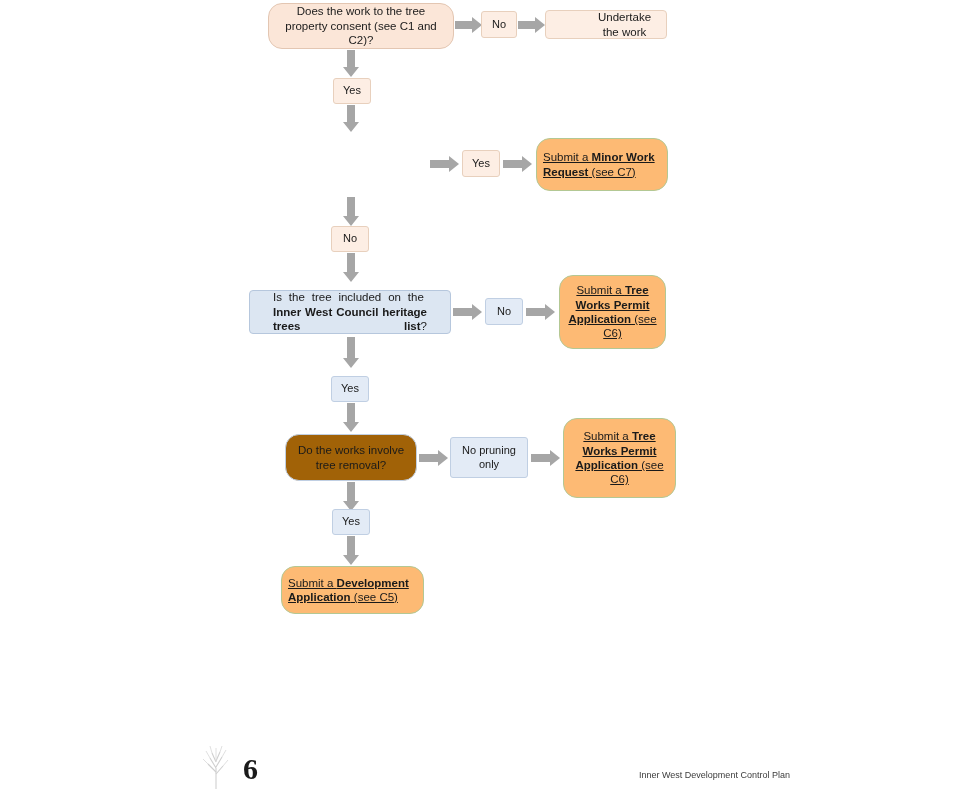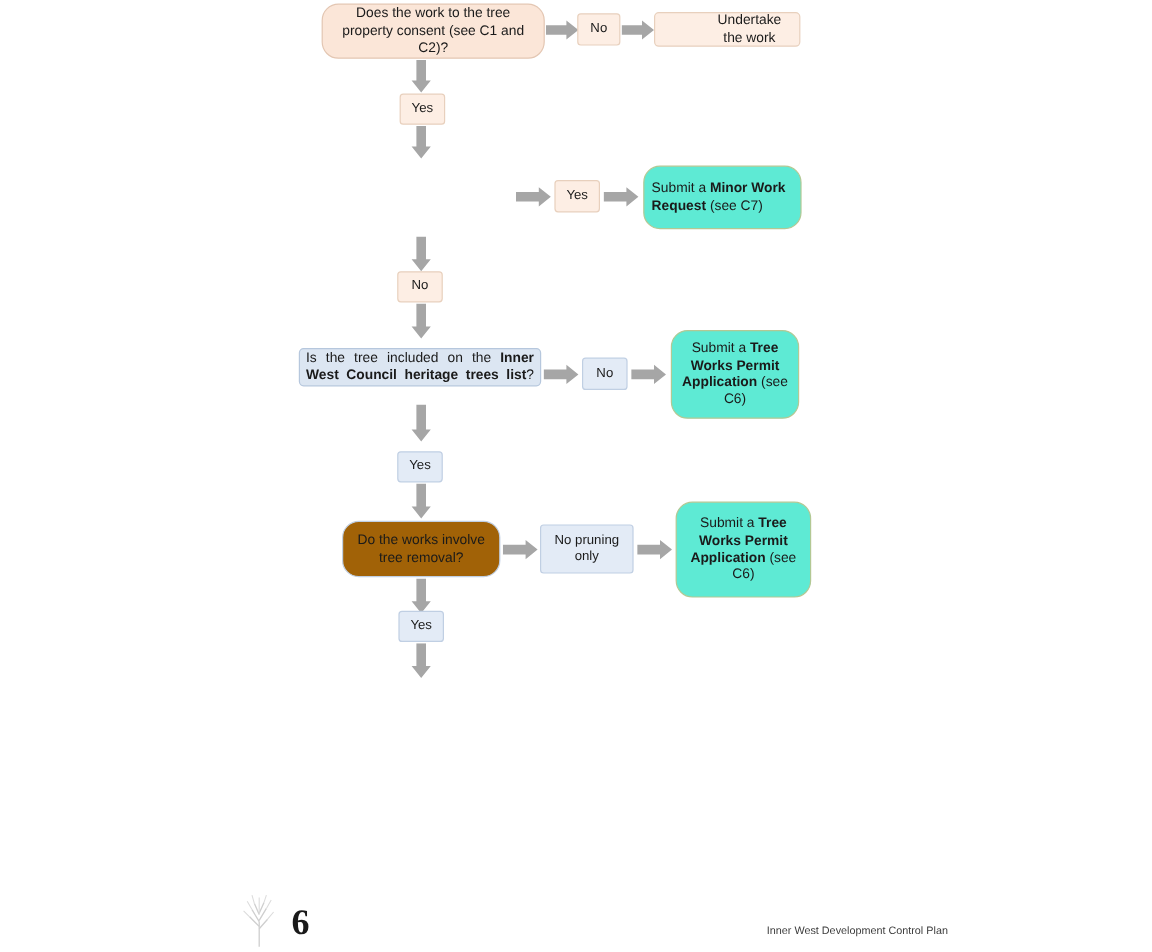--- a/index.html
+++ b/index.html
@@ -25,21 +25,21 @@
     padding:4px 6px;
   }
   .rounded{border-radius:14px;}
   .small-round{border-radius:4px;}
 
   
   .peach{background:#fbe6d8;border:1px solid #e3c6b2;}
   .peach-lite{background:#fdeee4;border:1px solid #e8d0bd;padding-left:43px;}
   .blue{background:#dce6f2;border:1px solid #b6c7dd;}
   .blue-lite{background:#a16207;border:1px solid #c0cfe3;}
-  .green{background:#5eead4;border:1px solid #b3c894;}
+  .green{background:#fdba74;border:1px solid #b3c894;text-decoration:underline;}
   .khaki{background:#d9d9c3;border:1px solid #bdbda4;}
 
   .label-box{
     font-size:11px;
     background:#fdeee4;
     border:1px solid #e8d0bd;
     border-radius:3px;
   }
   .label-blue{
     font-size:11px;
@@ -145,21 +145,21 @@
   <div class="node small-round label-box" style="left:331px;top:226px;width:38px;height:26px;">
     <span>No</span>
   </div>
 
   <div class="arrow" style="left:341px;top:253px;">
     <svg width="20" height="30" viewBox="0 0 20 30">
         <polygon points="6,0 14,0 14,19 18,19 10,29 2,19 6,19" fill="#a6a6a6"></polygon>
       </svg>
   </div>
 
-  <div class="node small-round blue" style="left:249px;top:290px;width:202px;height:32px;padding:5px 5px;justify-content:center;">
+  <div class="node small-round blue" style="left:249px;top:290px;width:202px;height:44px;padding:5px 23px;justify-content:center;">
     <span class="justify">Is&nbsp; the&nbsp; tree&nbsp; included&nbsp; on&nbsp; the&nbsp; <b>Inner West Council heritage trees list</b>?</span>
   </div>
 
   <div class="arrow" style="left:453px;top:302px;">
     <svg width="30" height="20" viewBox="0 0 30 20">
         <polygon points="0,6 19,6 19,2 29,10 19,18 19,14 0,14" fill="#a6a6a6"></polygon>
       </svg>
   </div>
 
   <div class="node small-round label-blue" style="left:485px;top:298px;width:38px;height:27px;">
@@ -225,20 +225,23 @@
   <div class="node small-round label-blue" style="left:332px;top:509px;width:38px;height:26px;">
     <span>Yes</span>
   </div>
 
   <div class="arrow" style="left:341px;top:536px;">
     <svg width="20" height="30" viewBox="0 0 20 30">
         <polygon points="6,0 14,0 14,19 18,19 10,29 2,19 6,19" fill="#a6a6a6"></polygon>
       </svg>
   </div>
 
+  <div class="node rounded green" style="left:281px;top:566px;width:143px;height:48px;">
+    <span class="leftal">Submit a <b>Development Application</b> (see C5)</span>
+  </div>
 
 
   <div class="tree-mark" style="left:196px;top:742px;">
     <svg width="40" height="48" viewBox="0 0 40 48">
       <g fill="none" stroke="#cfcfcf" stroke-width="1.1">
         <path d="M20 47 L20 26"></path>
         <path d="M20 30 L12 22 M20 32 L27 24 M20 26 L14 16 M20 25 L26 15"></path>
         <path d="M20 20 L16 11 M20 19 L24 10"></path>
       </g>
       <g fill="none" stroke="#dcdcdc" stroke-width="0.9">

